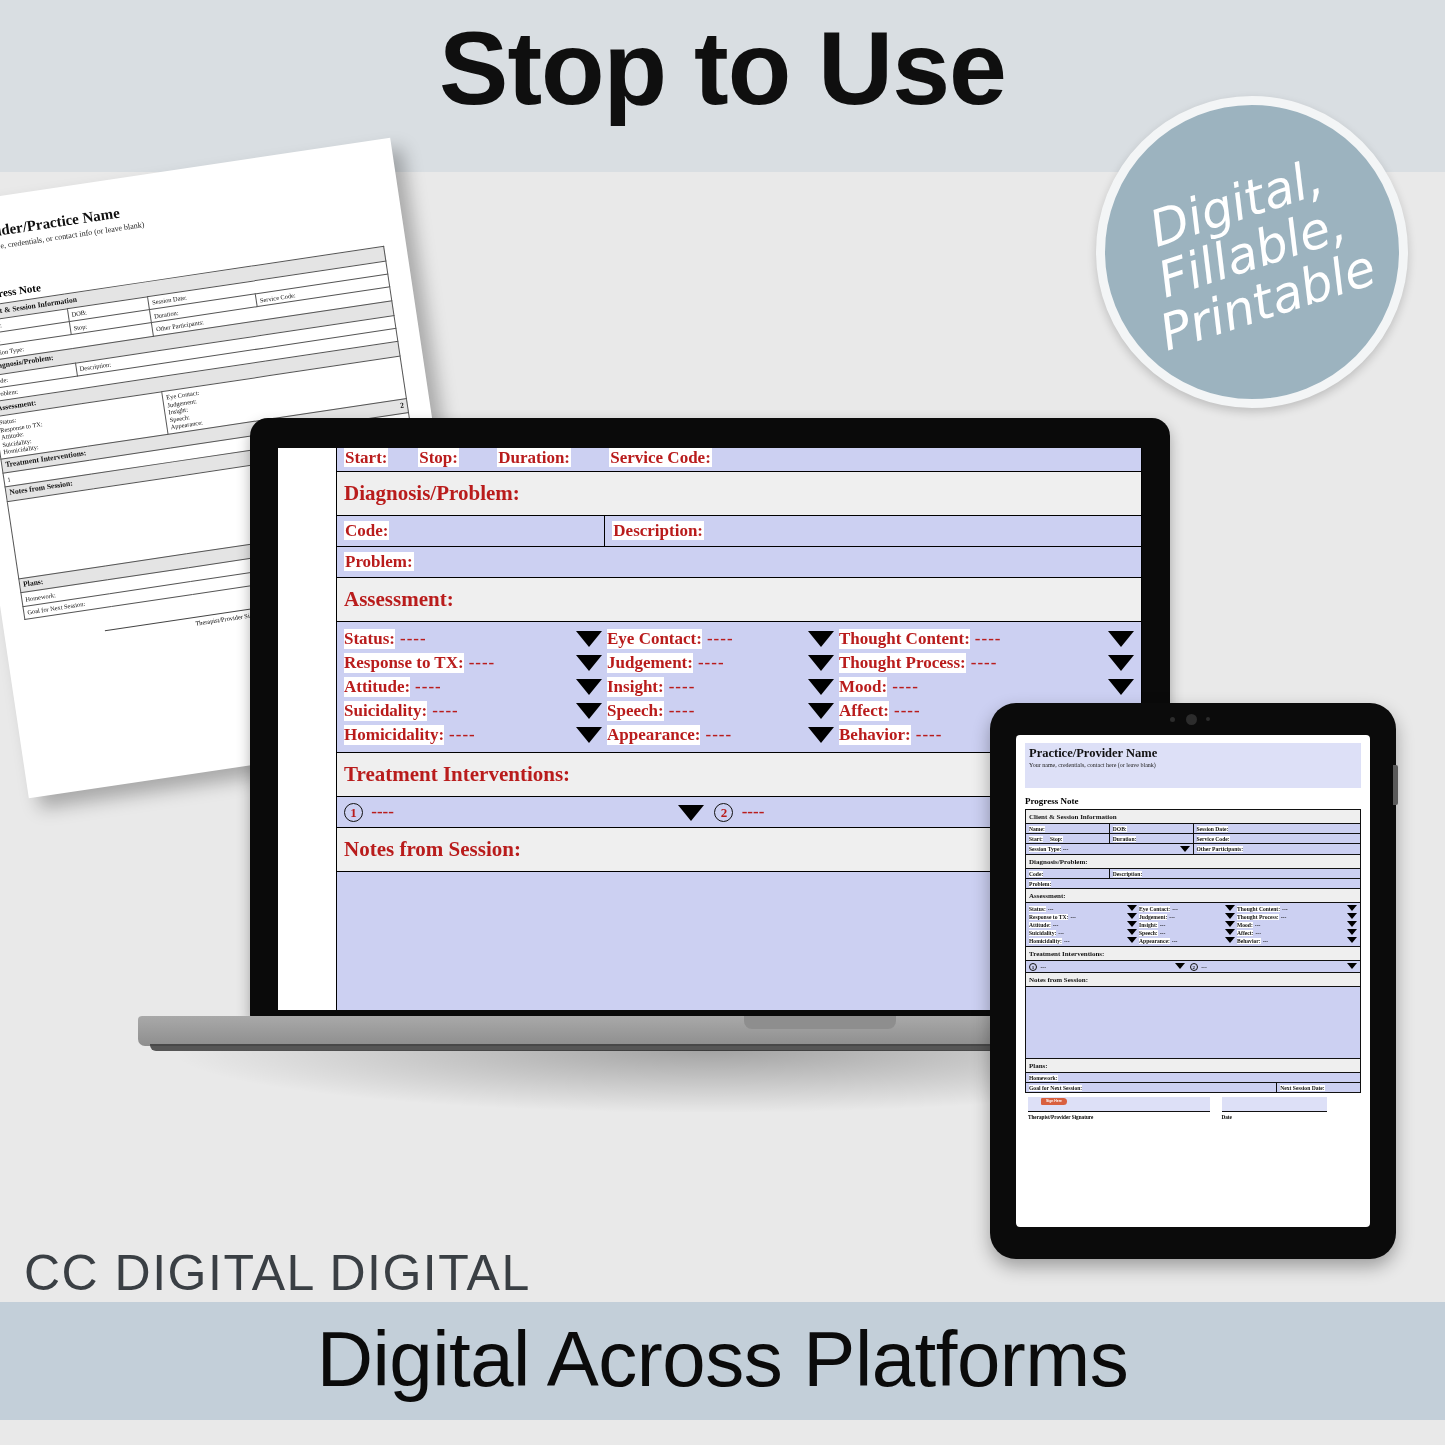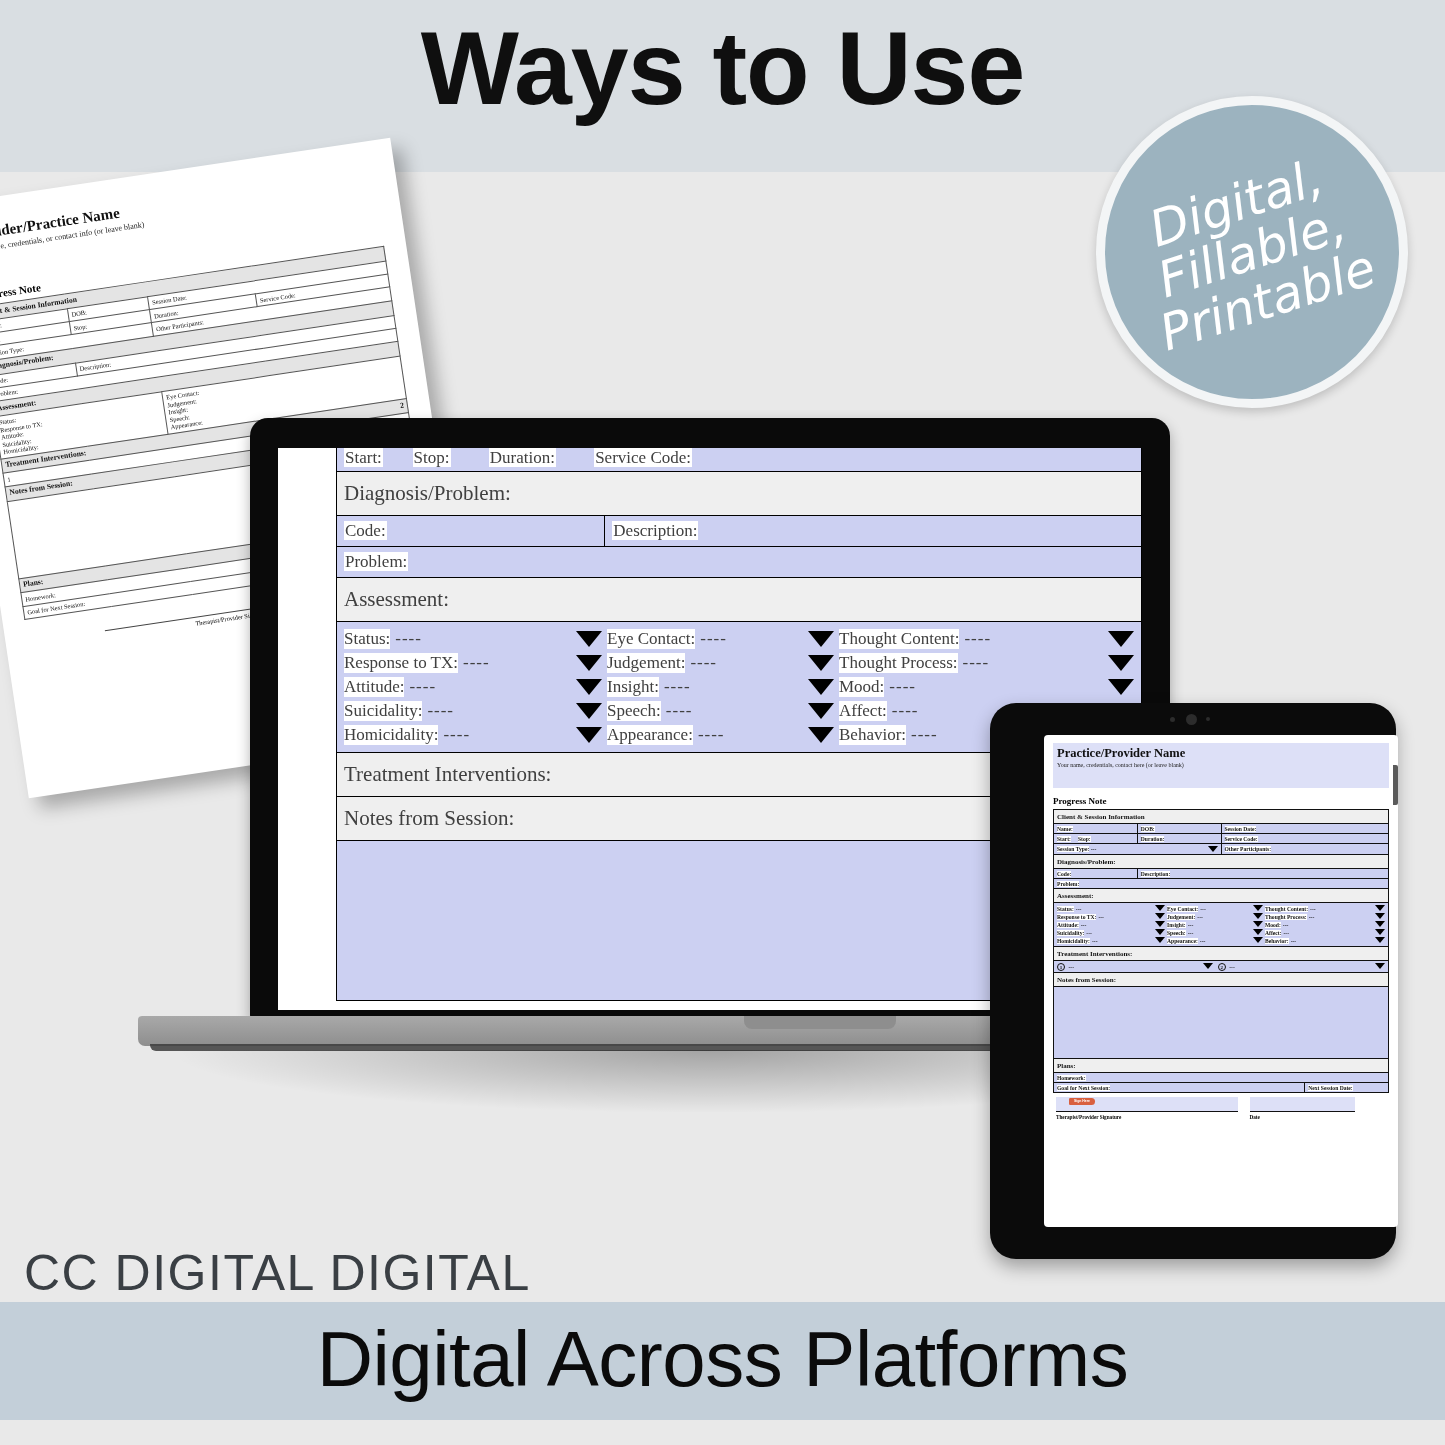--- a/index.html
+++ b/index.html
@@ -119,22 +119,22 @@
   #laptop-shadow{
     position:absolute; left:-70px; top:632px; width:1060px; height:62px;
     background:radial-gradient(ellipse at 50% 0%, rgba(0,0,0,.30), rgba(0,0,0,0) 72%);
   }
 
   
   #lap-doc{ position:absolute; left:58px; top:0px; width:806px; }
   .ltable{ width:100%; border-collapse:collapse; table-layout:fixed;}
   .ltable td{
     border:1.6px solid #000; padding:5px 7px;
-    font-family:"Liberation Serif", serif; font-weight:normal;
-    font-size:17px; color:#404040; vertical-align:middle;
+    font-family:"Liberation Serif", serif; font-weight:bold;
+    font-size:17px; color:#b91c1c; vertical-align:middle;
     background:#ccd0f2; white-space:nowrap;margin-top:21px;
   }
   .lhead td{ background:#efefef; font-size:21px; padding:9px 7px; }
   .lrow-cut td{ padding-top:0; padding-bottom:3px; height:18px; border-top:none; overflow:hidden; }
   .lnotes td{ height:160px; background:#ccd0f2; }
   .whitecap{ background:#ffffff; padding:0 1px;}
   .dd{ font-size:17px; line-height:0; vertical-align:middle; }
   .dd svg{ vertical-align:middle; }
   .assess-grid{
     display:grid; grid-template-columns: 232px 232px 1fr;
@@ -151,21 +151,21 @@
 
   
   #tablet{ position:absolute; left:990px; top:703px; width:406px; height:556px; }
   #tablet-body{
     position:absolute; left:0; top:0; width:406px; height:556px;
     background:#0b0b0b; border-radius:26px;
     box-shadow:0 8px 18px rgba(0,0,0,.32);
   }
   #tablet-screen{
     position:absolute; left:26px; top:32px; width:354px; height:492px;
-    background:#fff; border-radius:4px; overflow:hidden;margin-left:28px;
+    background:#fff; border-radius:4px; overflow:hidden;
   }
   .tcam{ position:absolute; border-radius:50%; background:#2c2c2c; }
   #tablet-sidebtn{
     position:absolute; left:403px; top:62px; width:5px; height:40px;
     background:#5a5a5a; border-radius:0 2px 2px 0;
   }
   
   #tab-doc{ padding:8px 9px 0 9px; }
   #t-title{ font-family:"Liberation Serif", serif; font-weight:bold; font-size:12.5px; color:#111;}
   #t-sub{ font-family:"Liberation Serif", serif; font-size:6px; color:#222; margin-top:1px;}
@@ -196,21 +196,21 @@
     position:absolute; left:13px; top:1px; width:26px; height:7px;
     background:#d9603f; border-radius:2px 6px 6px 2px;
     font-size:3.4px; color:#fff; text-align:center; line-height:7px;
     font-family:"Liberation Sans", sans-serif; font-weight:bold;
   }
 </style>
 </head>
 <body>
 
 <div id="top-banner"></div>
-<div id="page-title">Ways to Use</div>
+<div id="page-title">Stop to Use</div>
 
 <div id="badge">
   <div id="badge-inner">
     <div class="badge-line">Digital,</div>
     <div class="badge-line">Fillable,</div>
     <div class="badge-line">Printable</div>
   </div>
 </div>
 
 <div id="paper-wrap">
@@ -438,20 +438,31 @@
                         </svg></span>
                       <span class="lbl">Behavior:</span>
                       <span class="val">----</span>
                     </div>
               </div>
             </td>
           </tr>
           <tr class="lhead">
                 <td colspan="3">Treatment Interventions:</td>
               </tr>
+          <tr>
+            <td colspan="3">
+              <span class="circnum">1</span>
+              <span class="val">----</span>
+              <span class="dd" style="margin-left:280px"><svg width="26" height="16" viewBox="0 0 26 16">
+                      <polygon points="0,0 26,0 13,16" fill="#000"></polygon>
+                    </svg></span>
+              <span class="circnum" style="margin-left:6px">2</span>
+              <span class="val">----</span>
+            </td>
+          </tr>
           <tr class="lhead">
                 <td colspan="3">Notes from Session:</td>
               </tr>
           <tr class="lnotes">
                 <td colspan="3"></td>
               </tr>
         </tbody>
           </table>
       </div>
     </div>

